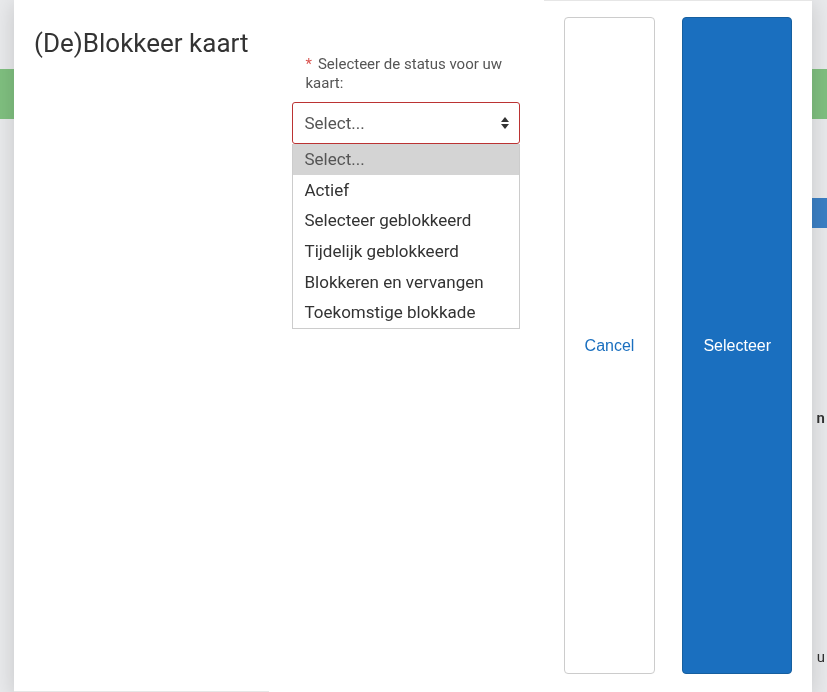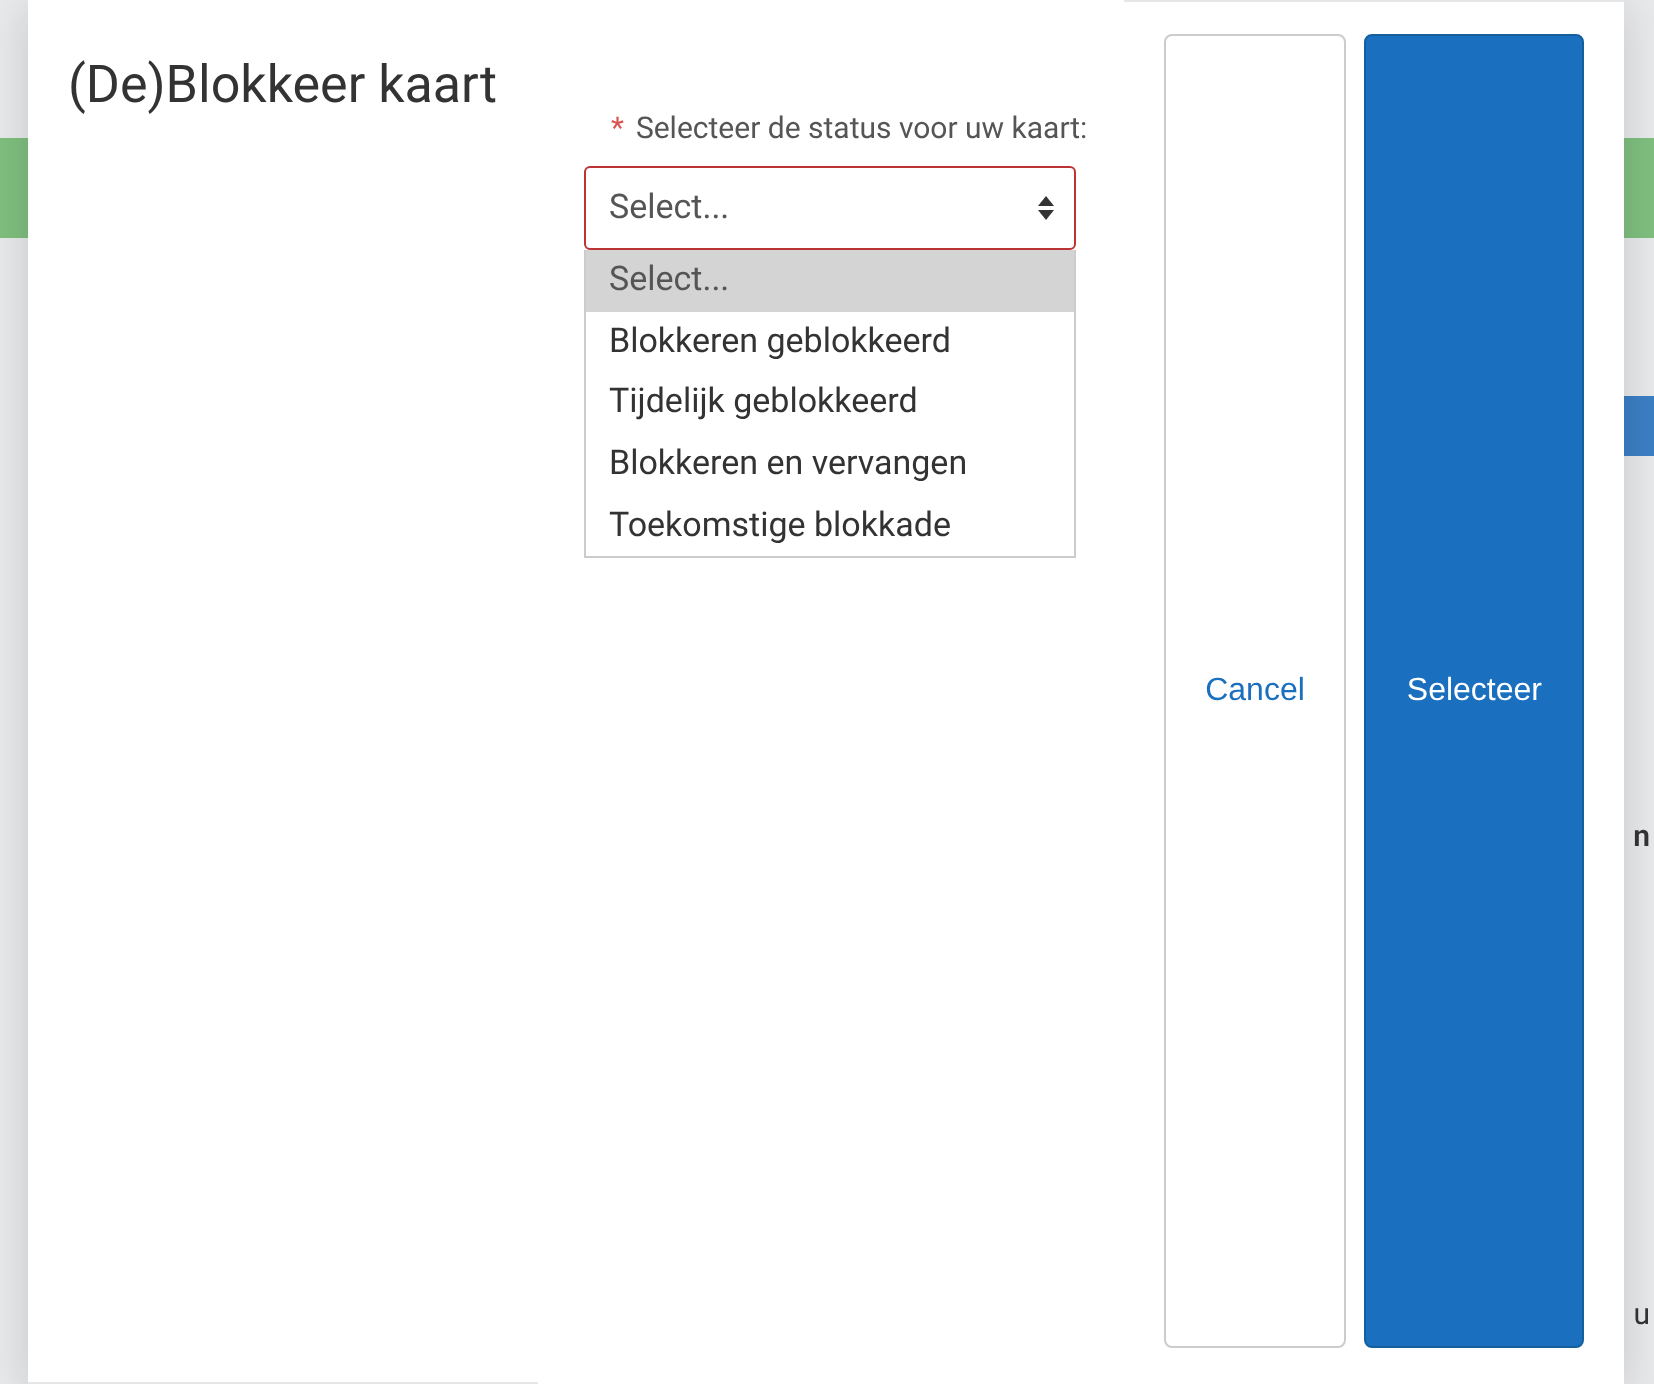--- a/index.html
+++ b/index.html
@@ -129,21 +129,21 @@
     }
     .dropdown-option.placeholder {
       background: #d4d4d4;
       color: #555;
     }
     .modal-footer {
       border-top: 1px solid #e6e6e6;
       padding: 16px 20px 18px 20px;
       display: flex;
       justify-content: flex-end;
-      gap: 9px;
+      gap: 27px;
     }
     .btn {
       padding: 9px 20px;
       font-size: 16px;
       border-radius: 4px;
       cursor: pointer;
       border: 1px solid transparent;
     }
     .btn-cancel {
       background: #fff;
@@ -184,21 +184,22 @@
             </svg>
           <svg viewBox="0 0 8 5" style="margin-top:2px">
               <polygon points="0,0 8,0 4,5" fill="#333"></polygon>
             </svg>
         </span>
       </div>
 
       <div class="dropdown-list" id="dropdown-list">
 
       <div class="dropdown-option placeholder">Select...</div>
-          <div class="dropdown-option">Blokkeren geblokkeerd</div>
+          <div class="dropdown-option">Actief</div>
+          <div class="dropdown-option">Selecteer geblokkeerd</div>
           <div class="dropdown-option">Tijdelijk geblokkeerd</div>
           <div class="dropdown-option">Blokkeren en vervangen</div>
           <div class="dropdown-option">Toekomstige blokkade</div>
         </div>
     </div>
   </div>
 
   <div class="modal-footer">
     <button class="btn btn-cancel">Cancel</button>
     <button class="btn btn-primary">Selecteer</button>

